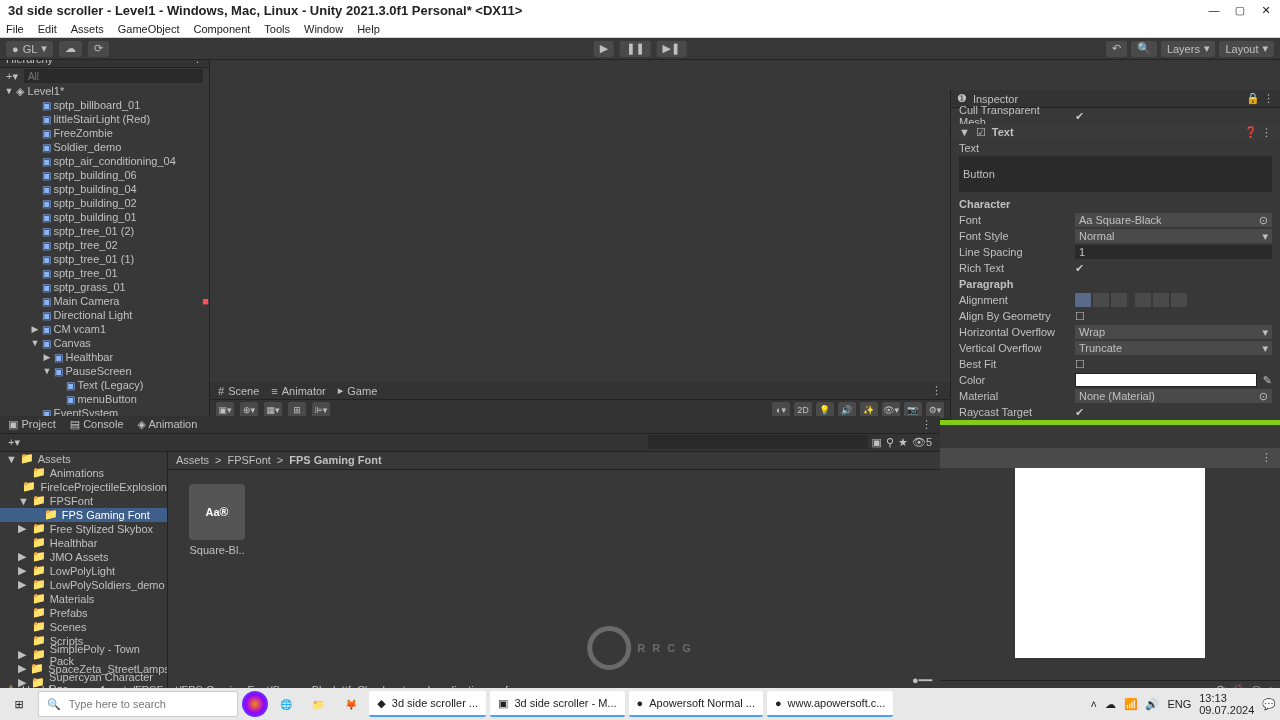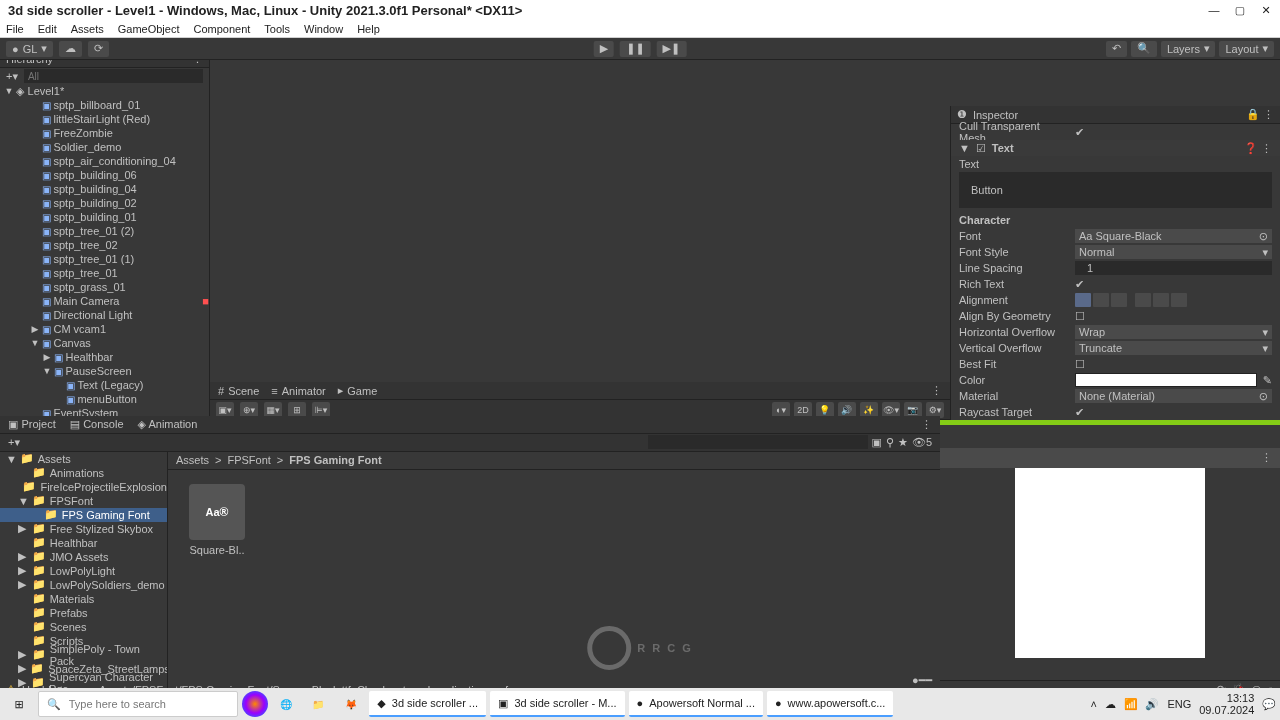--- a/index.html
+++ b/index.html
@@ -38,21 +38,21 @@
 .viewport .hand-tools div { width:20px; height:18px; display:flex; align-items:center; justify-content:center; margin-bottom:1px; }
 .viewport .gizmo { position:absolute; right:10px; top:10px; width:60px; height:60px; }
 .viewport .persp { position:absolute; right:14px; top:74px; font-size:10px; color:#ccc; }
 .viewport .paused-box { position:absolute; left:540px; top:80px; width:70px; height:16px; border:1px solid #8890c0; background:rgba(40,50,90,.6); text-align:center; color:#fff; font-weight:bold; font-size:10px; letter-spacing:1px; }
 .viewport .sel-rect { position:absolute; border:1px solid #b4c0e0; }
 .viewport .handle { position:absolute; width:6px; height:6px; background:#8ab4f8; border:1px solid #fff; }
 
 .inspector { width:330px; background:#383838; border-left:1px solid #222; display:flex; flex-direction:column; overflow:hidden; }
 .insp-row { display:flex; align-items:center; height:16px; padding:0 8px; gap:6px; }
 .insp-label { width:110px; font-size:11px; }
-.insp-field { flex:1; background:#2a2a2a; height:14px; padding:0 12px; font-size:11px; display:flex; align-items:center; }
+.insp-field { flex:1; background:#2a2a2a; height:14px; padding:0 4px; font-size:11px; display:flex; align-items:center; }
 .insp-section { padding:2px 8px; font-weight:bold; }
 .insp-dropdown { flex:1; background:#4a4a4a; height:14px; padding:0 4px; display:flex; align-items:center; justify-content:space-between; }
 .align-btns { display:flex; gap:2px; }
 .align-btns div { width:16px; height:14px; background:#4a4a4a; border-radius:1px; }
 .align-btns div.active { background:#5a6a8a; }
 .color-swatch { flex:1; height:14px; background:#fff; border:1px solid #222; }
 
 .bottom { height:260px; display:flex; border-top:5px solid #84cc16;align-items:center; }
 .project-panel { width:940px; display:flex; flex-direction:column; background:#383838; }
 .project-tabs { height:18px; background:#333; display:flex; align-items:center; gap:14px; padding:0 8px; border-bottom:1px solid #222; }
@@ -78,21 +78,21 @@
 .statusbar { height:18px; display:flex; align-items:center; padding:0 6px; gap:6px; background:#383838; border-top:1px solid #222; }
 .statusbar .warn { color:#f0c040; }
 .statusbar .icons-right { margin-left:auto; display:flex; gap:6px; }
 
 .taskbar { position:absolute; left:0; right:0; bottom:0; height:32px; background:#e8e8e8; display:flex; align-items:center; padding:0 4px; gap:4px; color:#222; }
 .taskbar .start { width:30px; height:26px; display:flex; align-items:center; justify-content:center; }
 .taskbar .search-tb { flex:0 0 200px; height:26px; background:#fff; border:1px solid #ccc; display:flex; align-items:center; padding:0 8px; gap:8px; color:#777; border-radius:2px; }
 .taskbar .tbbtn { height:26px; padding:0 8px; display:flex; align-items:center; gap:6px; font-size:10px; border-radius:2px; }
 .taskbar .tbbtn.active { background:#fff; border-bottom:2px solid #4a9eff; }
 .taskbar .tray { margin-left:auto; display:flex; align-items:center; gap:8px; }
-.clock { text-align:right; line-height:1.1; font-size:10px; }
+.clock { line-height:1.1; font-size:10px; }
 
 .watermark { position:absolute; left:50%; bottom:50px; transform:translateX(-50%); font-size:30px; font-weight:900; color:rgba(200,200,200,.35); letter-spacing:2px; display:flex; align-items:center; gap:6px; pointer-events:none; }
 .watermark .ring { width:44px; height:44px; border:5px solid rgba(200,200,200,.35); border-radius:50%; }
 
 svg line,svg path { stroke:#b0b6d6; stroke-width:1; fill:none; }
 </style>
 </head>
 <body>
 
 <div class="titlebar">
@@ -383,20 +383,21 @@
         </div>
       </div>
     <div class="insp-row">
         <span class="insp-label">Line Spacing</span>
         <div class="insp-field">1</div>
       </div>
     <div class="insp-row">
         <span class="insp-label">Rich Text</span>
         <span>✔</span>
       </div>
+    <div class="insp-section">Paragraph</div>
     <div class="insp-row">
         <span class="insp-label">Alignment</span>
       <div class="align-btns">
           <div class="active"></div>
           <div></div>
           <div></div>
           <div style="margin-left:6px"></div>
           <div></div>
           <div></div>
         </div>

